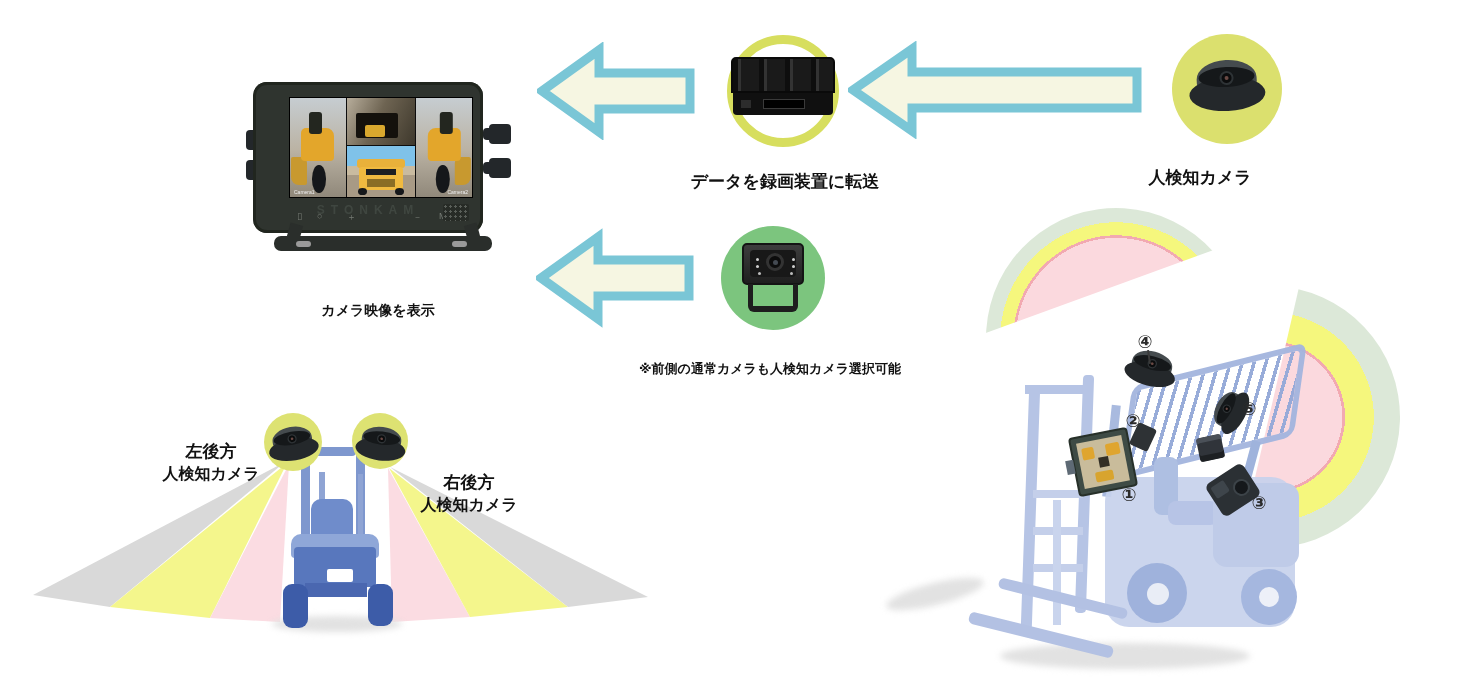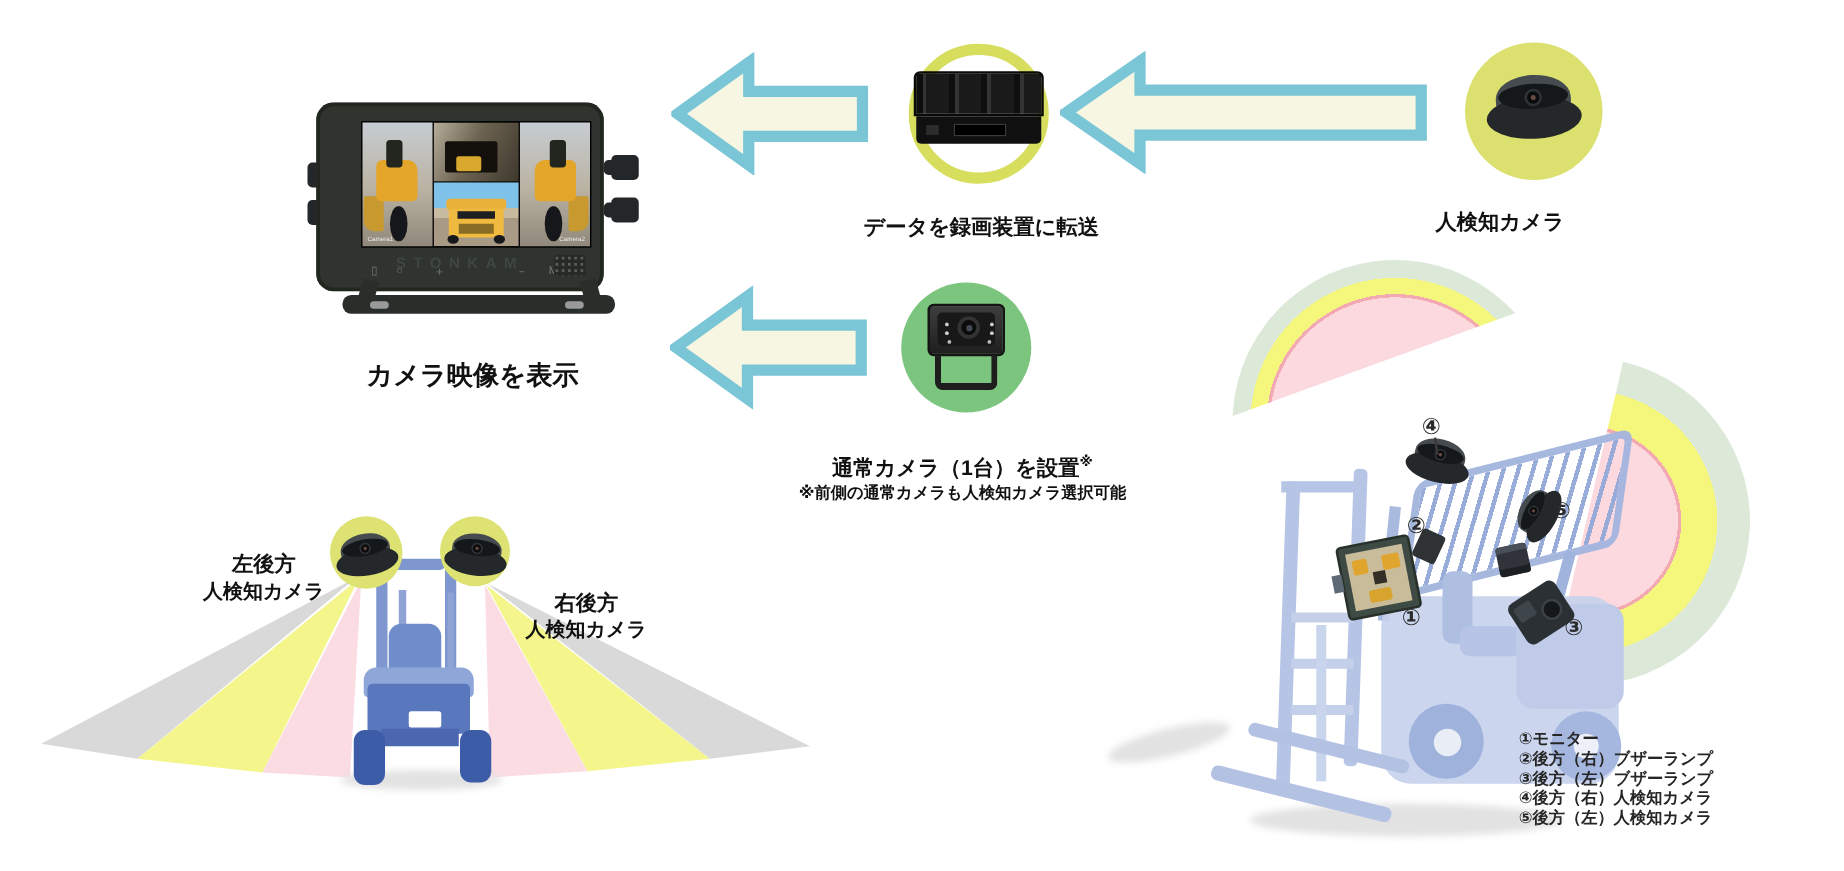--- a/index.html
+++ b/index.html
@@ -153,21 +153,21 @@
     </div>
     <div class="knob" style="left:483px;top:128px;width:10px;height:12px;"></div>
     <div class="knob" style="left:489px;top:124px;width:22px;height:20px;"></div>
     <div class="knob" style="left:483px;top:162px;width:10px;height:12px;"></div>
     <div class="knob" style="left:489px;top:158px;width:22px;height:20px;"></div>
     <div class="bracket-leg" style="left:288px;top:224px;transform:rotate(15deg);"></div>
     <div class="bracket-leg" style="left:466px;top:224px;transform:rotate(-15deg);"></div>
     <div class="bracket-foot"></div>
     <div class="bracket-hole" style="left:296px;"></div>
     <div class="bracket-hole" style="left:452px;"></div>
-    <div class="abs caption" style="left:268px;top:286px;width:220px;font-size:21px;">カメラ映像を表示</div>
+    <div class="abs caption" style="left:268px;top:302px;width:220px;font-size:14px;">カメラ映像を表示</div>
   </div>
 
   <svg class="abs" style="left:537px;top:42px;" width="158" height="98" viewBox="0 0 158 98">
     <polygon class="arrow-poly" points="5,49 62,8 62,31 153,31 153,67 62,67 62,90" fill="#F6F6E2"></polygon>
   </svg>
   <svg class="abs" style="left:848px;top:41px;" width="294" height="98" viewBox="0 0 294 98">
     <polygon class="arrow-poly" points="5,49 64,8 64,31 289,31 289,67 64,67 64,90" fill="#F6F6E2"></polygon>
   </svg>
   <svg class="abs" style="left:536px;top:228px;" width="158" height="101" viewBox="0 0 158 101">
     <polygon class="arrow-poly" points="5,50 62,9 62,32 153,32 153,68 62,68 62,91" fill="#F6F6E2"></polygon>
@@ -203,23 +203,20 @@
     <div class="boxcam-body">
       <div class="boxcam-face">
         <div class="ir-dots"></div>
         <div class="boxcam-lens">
             <div class="boxcam-pupil"></div>
           </div>
       </div>
     </div>
     <div class="boxcam-bracket"></div>
     <div class="abs caption" style="left:610px;top:360px;width:320px;">
-      <div style="font-size:17px;line-height:21px;">
-        <span>通常カメラ（1台）を設置</span><sup style="font-size:11px;">※</sup>
-      </div>
       <div style="font-size:13px;line-height:17px;">※前側の通常カメラも人検知カメラ選択可能</div>
     </div>
   </div>
 
   <div class="abs" id="rear-scene">
     <svg width="680" height="297" viewBox="0 0 680 297">
       <polygon points="285,62 33,195 110,207" fill="#D9D9D9"></polygon>
       <polygon points="287,63 110,207 210,218" fill="#F4F68C"></polygon>
       <polygon points="289,64 210,218 280,222" fill="#FBDCE2"></polygon>
       <polygon points="388,68 392,222 470,217" fill="#FBDCE2"></polygon>
@@ -334,22 +331,15 @@
           <div class="dc-pupil"></div>
         </div>
     </div>
 
     <div class="marker" style="left:179px;top:126px;">④</div>
     <div class="marker" style="left:167px;top:205px;">②</div>
     <div class="marker" style="left:283px;top:193px;">⑤</div>
     <div class="marker" style="left:163px;top:279px;">①</div>
     <div class="marker" style="left:293px;top:287px;">③</div>
 
-    <div id="legend">
-      <div>①モニター</div>
-      <div>②後方（右）ブザーランプ</div>
-      <div>③後方（左）ブザーランプ</div>
-      <div>④後方（右）人検知カメラ</div>
-      <div>⑤後方（左）人検知カメラ</div>
-    </div>
   </div>
 
 </div>
 
 </body></html>

